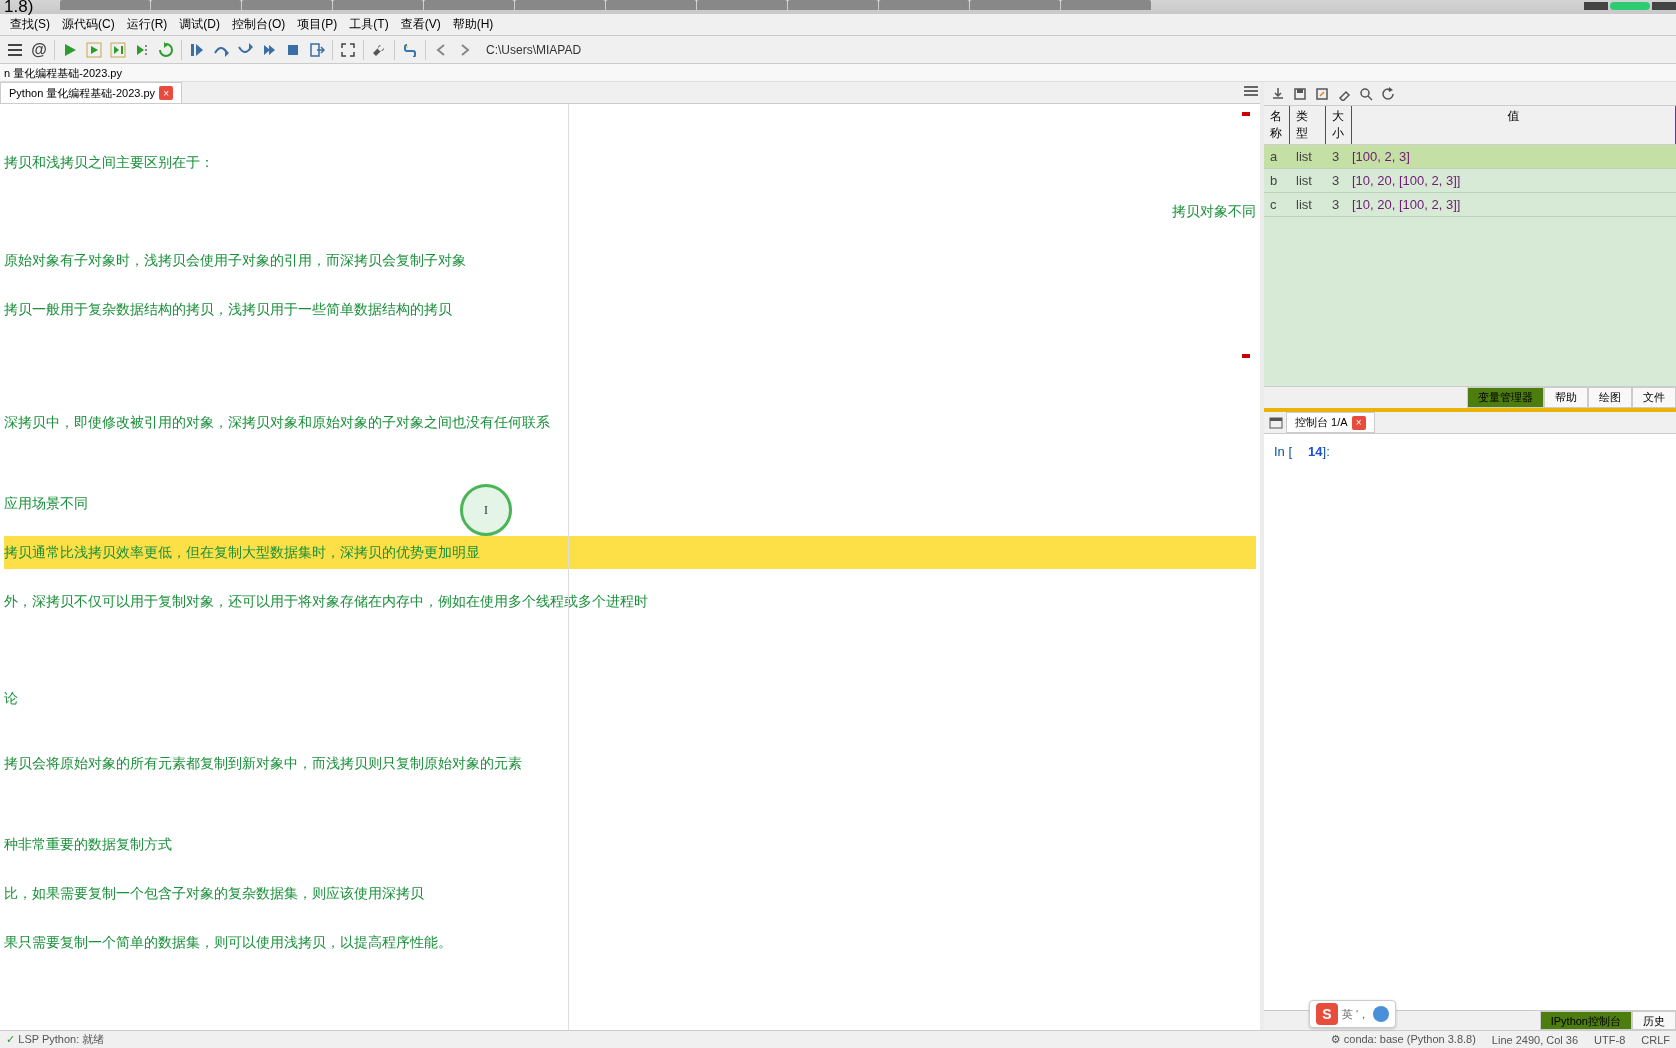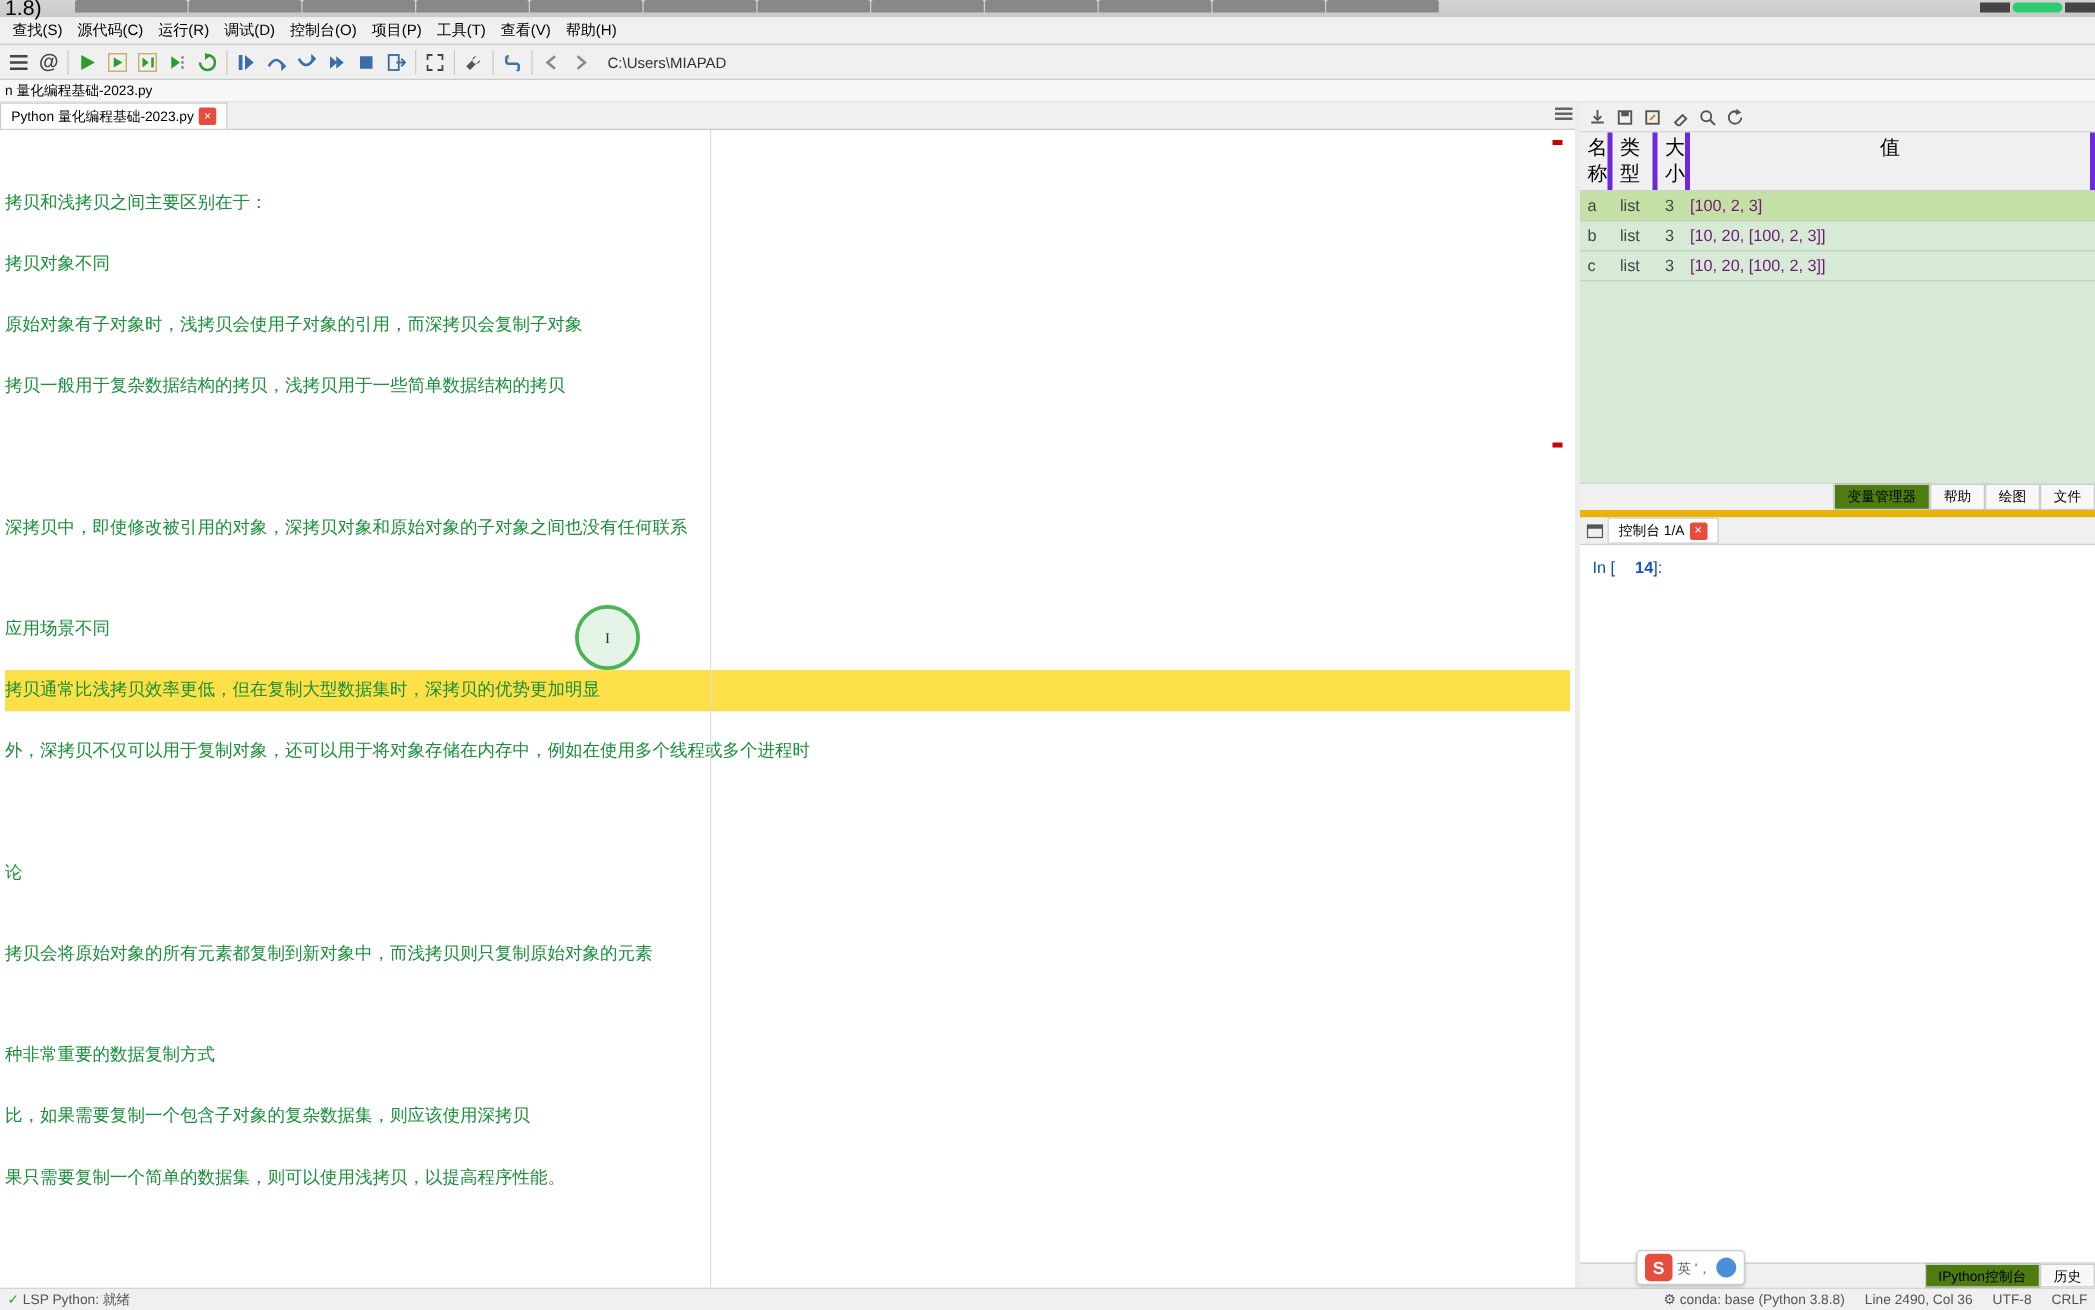--- a/index.html
+++ b/index.html
@@ -30,34 +30,34 @@
 .editor-menu-btn { position: absolute; top: 2px; right: 2px; width: 14px; height: 14px; display: flex; flex-direction: column; justify-content: center; gap: 2px; cursor: pointer; }
 .editor-menu-btn span { height: 2px; background: #666; }
 .margin-marker { position: absolute; left: 568px; top: 0; bottom: 0; width: 1px; background: #ddd; }
 .red-marker { position: absolute; right: 10px; width: 8px; height: 4px; background: #c00; }
 
 .right-pane { width: 412px; display: flex; flex-direction: column; }
 .var-toolbar { height: 24px; background: #f0f0f0; display: flex; align-items: center; gap: 6px; padding: 0 6px; border-bottom: 1px solid #ccc; }
 .var-tool-icon { width: 16px; height: 16px; cursor: pointer; display: flex; align-items: center; justify-content: center; }
 .var-table { flex: 0 0 280px; background: #d6ead6; display: flex; flex-direction: column; }
 .var-header { display: flex; background: #f0f0f0; border-bottom: 1px solid #ccc; }
-.var-header-cell { padding: 2px 6px; font-size: 16px; border-right: 4px solid #6d28d9; }
+.var-header-cell { padding: 2px 6px; font-size: 12px; border-right: 1px solid #6d28d9; }
 .var-row { display: flex; border-bottom: 1px solid #c0d0c0; font-family: monospace; font-size: 13px; }
 .var-row-highlight { background: #c5e0a5; }
 .var-cell { padding: 4px 6px; }
 .var-cell.name { width: 26px; color: #444; }
 .var-cell.type { width: 36px; color: #444; }
 .var-cell.size { width: 20px; color: #444; }
 .var-cell.value { flex: 1; color: #701a75; }
 
 .var-tabs-bottom { height: 22px; background: #f0f0f0; display: flex; justify-content: flex-end; border-top: 1px solid #ccc; }
 .var-tab { padding: 2px 10px; border: 1px solid #ccc; font-size: 11px; cursor: pointer; background: #f8f8f8; }
 .var-tab.active { background: #4d7c0f; }
 
-.console-pane { flex: 1; display: flex; flex-direction: column; border-top: 6px solid #eab308; }
+.console-pane { flex: 1; display: flex; flex-direction: column; border-top: 4px solid #eab308; }
 .console-tabs { height: 22px; background: #f0f0f0; display: flex; align-items: center; border-bottom: 1px solid #ccc; padding-left: 4px; gap: 2px; }
 .console-tab { padding: 2px 8px; background: #fff; border: 1px solid #ccc; font-size: 11px; display: flex; align-items: center; gap: 4px; }
 .console-content { flex: 1; background: #fff; padding: 10px; font-family: monospace; font-size: 13px; }
 .console-prompt .in { color: #0b5394; }
 .console-prompt .num { color: #1d4ed8; font-weight: bold; padding-left: 16px; }
 .console-bottom-tabs { height: 20px; background: #f0f0f0; display: flex; justify-content: flex-end; border-top: 1px solid #ccc; }
 
 .statusbar { height: 18px; background: #f0f0f0; border-top: 1px solid #ccc; display: flex; align-items: center; font-size: 11px; padding: 0 6px; gap: 16px; justify-content: flex-end; }
 .status-item { color: #555; }
 .status-left { margin-right: auto; }
@@ -245,21 +245,21 @@
     </div>
     <div class="editor-content" id="editor-lines">
       <div class="margin-marker"></div>
       <div class="red-marker" style="top:8px"></div>
       <div class="red-marker" style="top:250px"></div>
       <div class="cursor-indicator" style="top:380px;left:460px;">I</div>
     <div class="code-line" style="height: 16px; line-height: 16px;">&nbsp;</div>
         <div class="code-line" style="height: 16px; line-height: 16px;">&nbsp;</div>
         <div class="code-line" style="height: 33px; line-height: 33px;">拷贝和浅拷贝之间主要区别在于：</div>
         <div class="code-line" style="height: 16px; line-height: 16px;">&nbsp;</div>
-        <div class="code-line" style="height: 33px; line-height: 33px;">拷贝对象不同</div>
+        <div class="code-line" style="height: 33px; line-height: 33px; text-align: right;">拷贝对象不同</div>
         <div class="code-line" style="height: 16px; line-height: 16px;">&nbsp;</div>
         <div class="code-line" style="height: 33px; line-height: 33px;">原始对象有子对象时，浅拷贝会使用子对象的引用，而深拷贝会复制子对象</div>
         <div class="code-line" style="height: 16px; line-height: 16px;">&nbsp;</div>
         <div class="code-line" style="height: 33px; line-height: 33px;">拷贝一般用于复杂数据结构的拷贝，浅拷贝用于一些简单数据结构的拷贝</div>
         <div class="code-line" style="height: 16px; line-height: 16px;">&nbsp;</div>
         <div class="code-line" style="height: 16px; line-height: 16px;">&nbsp;</div>
         <div class="code-line" style="height: 16px; line-height: 16px;">&nbsp;</div>
         <div class="code-line" style="height: 16px; line-height: 16px;">&nbsp;</div>
         <div class="code-line" style="height: 16px; line-height: 16px;">&nbsp;</div>
         <div class="code-line" style="height: 33px; line-height: 33px;">深拷贝中，即使修改被引用的对象，深拷贝对象和原始对象的子对象之间也没有任何联系</div>

